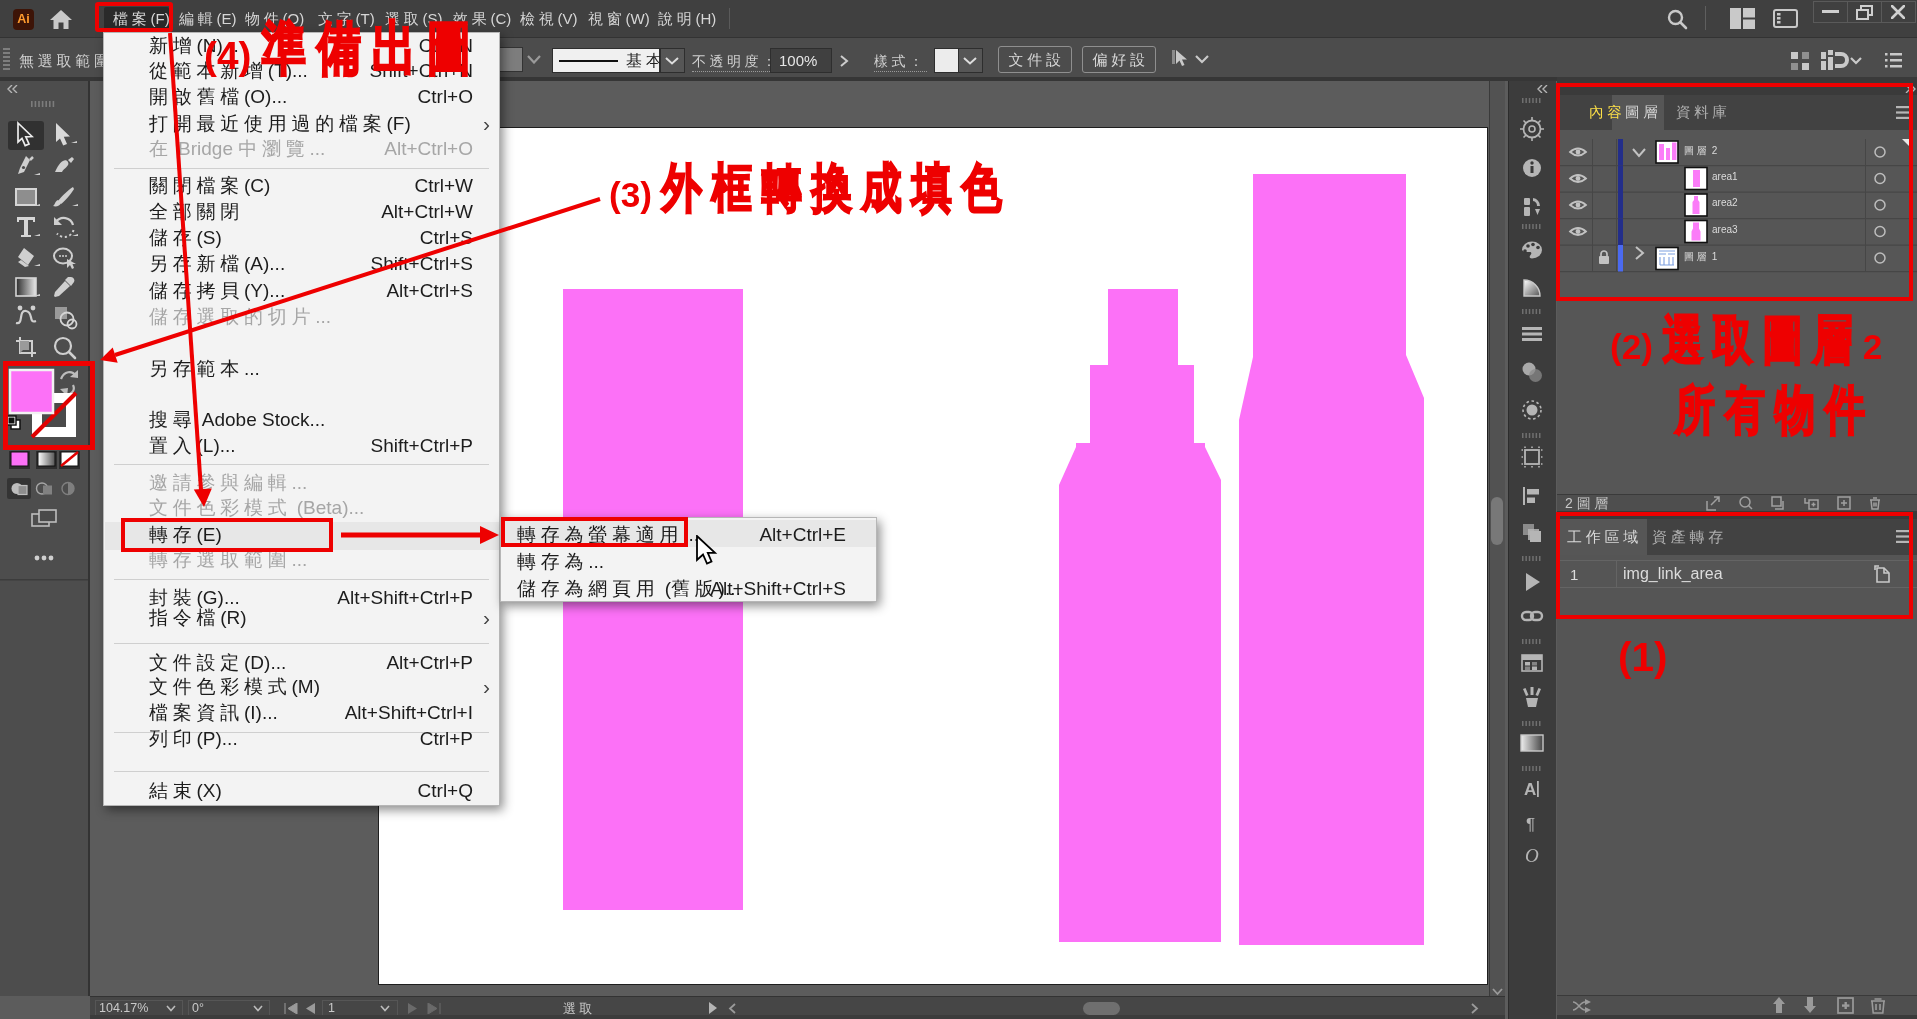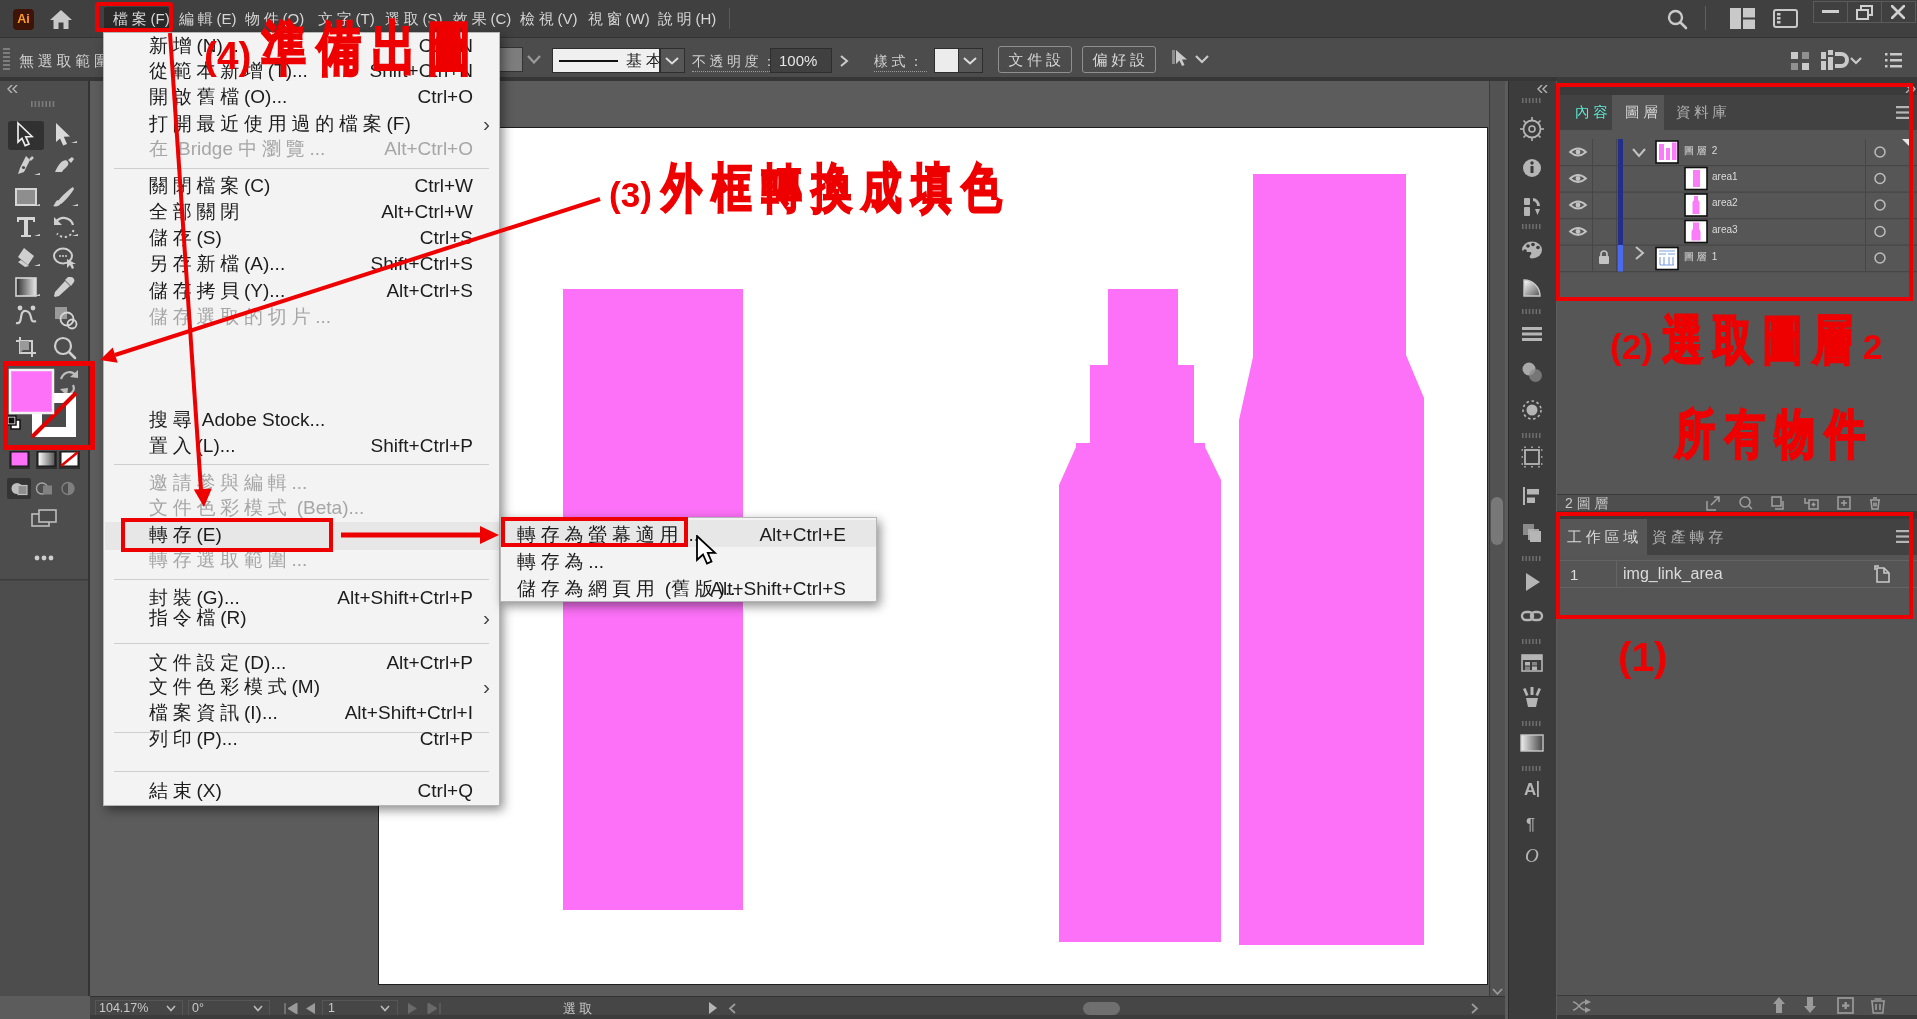--- a/index.html
+++ b/index.html
@@ -491,21 +491,21 @@
 </svg>
 
 <div class="a" style="left:1557px;top:77px;width:360px;height:942px;background:#3a3a3a"></div>
 <svg class="a" style="left:1905px;top:85px" width="11" height="8" viewBox="0 0 11 8">
     <path d="M1 0 L5 4 L1 8 M6 0 L10 4 L6 8" fill="none" stroke="#b5b5b5" stroke-width="1.4"></path>
   </svg>
 
 <div class="a" style="left:1557px;top:95px;width:360px;height:35px;background:#424242"></div>
 <div class="a" style="left:1612px;top:95px;width:52px;height:35px;background:#565656"></div>
 <div class="a" style="left:1557px;top:95px;width:360px;height:35px;font-size:14.5px;line-height:35px">
- <span class="a ck" style="left:18px;color:#5eead4">內容</span>
+ <span class="a ck" style="left:32px;color:#fde047">內容</span>
  <span class="a ck" style="left:68px;color:#d8d8d8">圖層</span>
  <span class="a ck" style="left:119px;color:#b0b0b0">資料庫</span>
 </div>
 <svg class="a" style="left:1896px;top:106px" width="17" height="13" viewBox="0 0 17 13">
     <g fill="#b5b5b5">
       <rect width="17" height="2.2"></rect>
       <rect y="5.4" width="17" height="2.2"></rect>
       <rect y="10.8" width="17" height="2.2"></rect>
     </g>
   </svg>
@@ -700,20 +700,23 @@
  <div class="mi" style="top:218px">
       <span class="ml"><span class="ck">另存新檔</span>(A)...</span>
       <span class="mr">Shift+Ctrl+S</span>
     </div>
  <div class="mi" style="top:245px">
       <span class="ml"><span class="ck">儲存拷貝</span>(Y)...</span>
       <span class="mr">Alt+Ctrl+S</span>
     </div>
  <div class="mi gray" style="top:271px">
       <span class="ml"><span class="ck">儲存選取的切片</span>...</span>
+    </div>
+ <div class="mi" style="top:323px">
+      <span class="ml"><span class="ck">另存範本</span>...</span>
     </div>
  <div class="mi" style="top:374px">
       <span class="ml"><span class="ck">搜尋</span> Adobe Stock...</span>
     </div>
  <div class="mi" style="top:400px">
       <span class="ml"><span class="ck">置入</span>(L)...</span>
       <span class="mr">Shift+Ctrl+P</span>
     </div>
  <div class="msep" style="top:431px"></div>
  <div class="mi gray" style="top:437px">
@@ -789,18 +792,18 @@
   <polygon points="204,507 193.8,489.6 211.8,488.4" stroke="none"></polygon>
   <line x1="600" y1="199" x2="115" y2="355" stroke-width="4"></line>
   <polygon points="100,360 112.7,347.5 117.7,362.7" stroke="none"></polygon>
   <line x1="341" y1="535" x2="484" y2="535" stroke-width="5"></line>
   <polygon points="499,535 480,526 480,544" stroke="none"></polygon>
  </g>
 </svg>
 <div class="rtx" style="left:204px;top:25px;font-size:44px"><span class="lt">(4) </span><span class="ck">準備出圖</span></div>
 <div class="rtx" style="left:609px;top:166px;font-size:40px"><span class="lt">(3) </span><span class="ck">外框轉換成填色</span></div>
 <div class="rtx" style="left:1610px;top:318px;font-size:40px"><span class="lt">(2) </span><span class="ck">選取圖層</span><span class="lt">2</span></div>
-<div class="rtx" style="left:1675px;top:412px;font-size:40px"><span class="ck">所有物件</span></div>
+<div class="rtx" style="left:1675px;top:388px;font-size:40px"><span class="ck">所有物件</span></div>
 <div class="rtx" style="left:1618px;top:628px;font-size:46px"><span class="lt">(1)</span></div>
 
 <svg class="a" style="left:695px;top:535px" width="24" height="34" viewBox="0 0 24 34">
     <path d="M2 1 L2 25 L8 19.5 L12 28.5 L16.5 26.5 L12.8 17.8 L20 17.8 Z" fill="#fff" stroke="#000" stroke-width="1.8"></path>
   </svg>
 
 </body></html>

